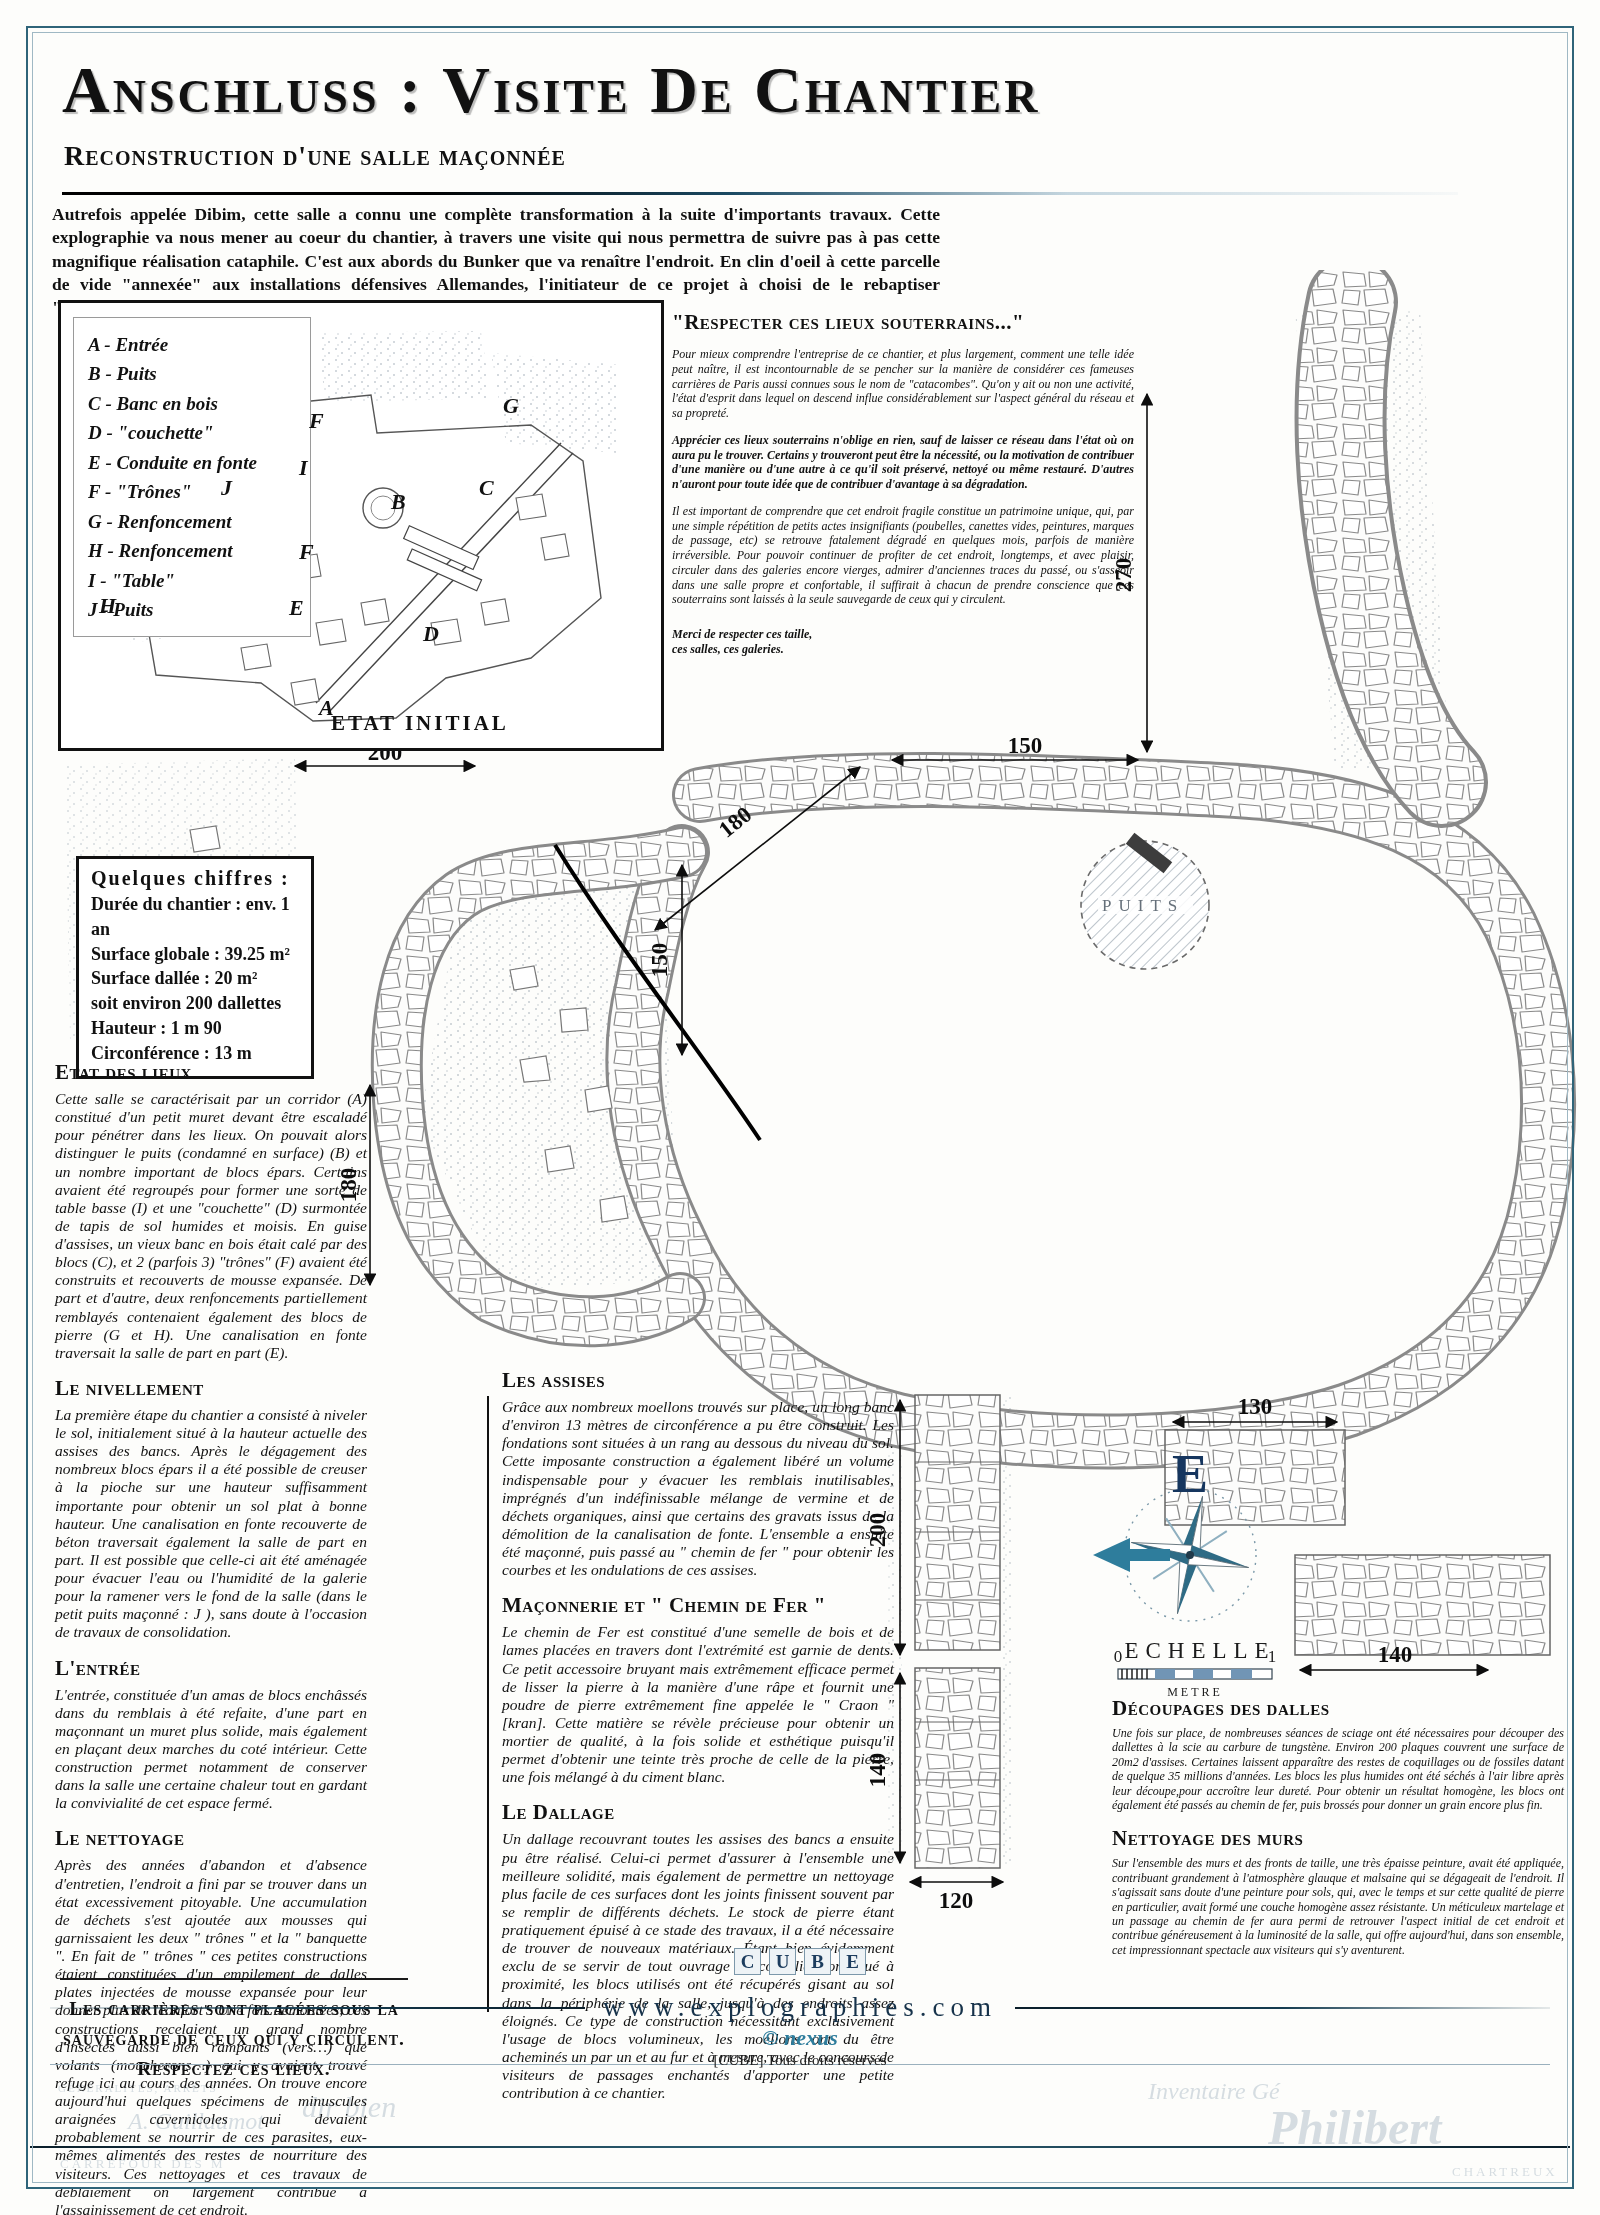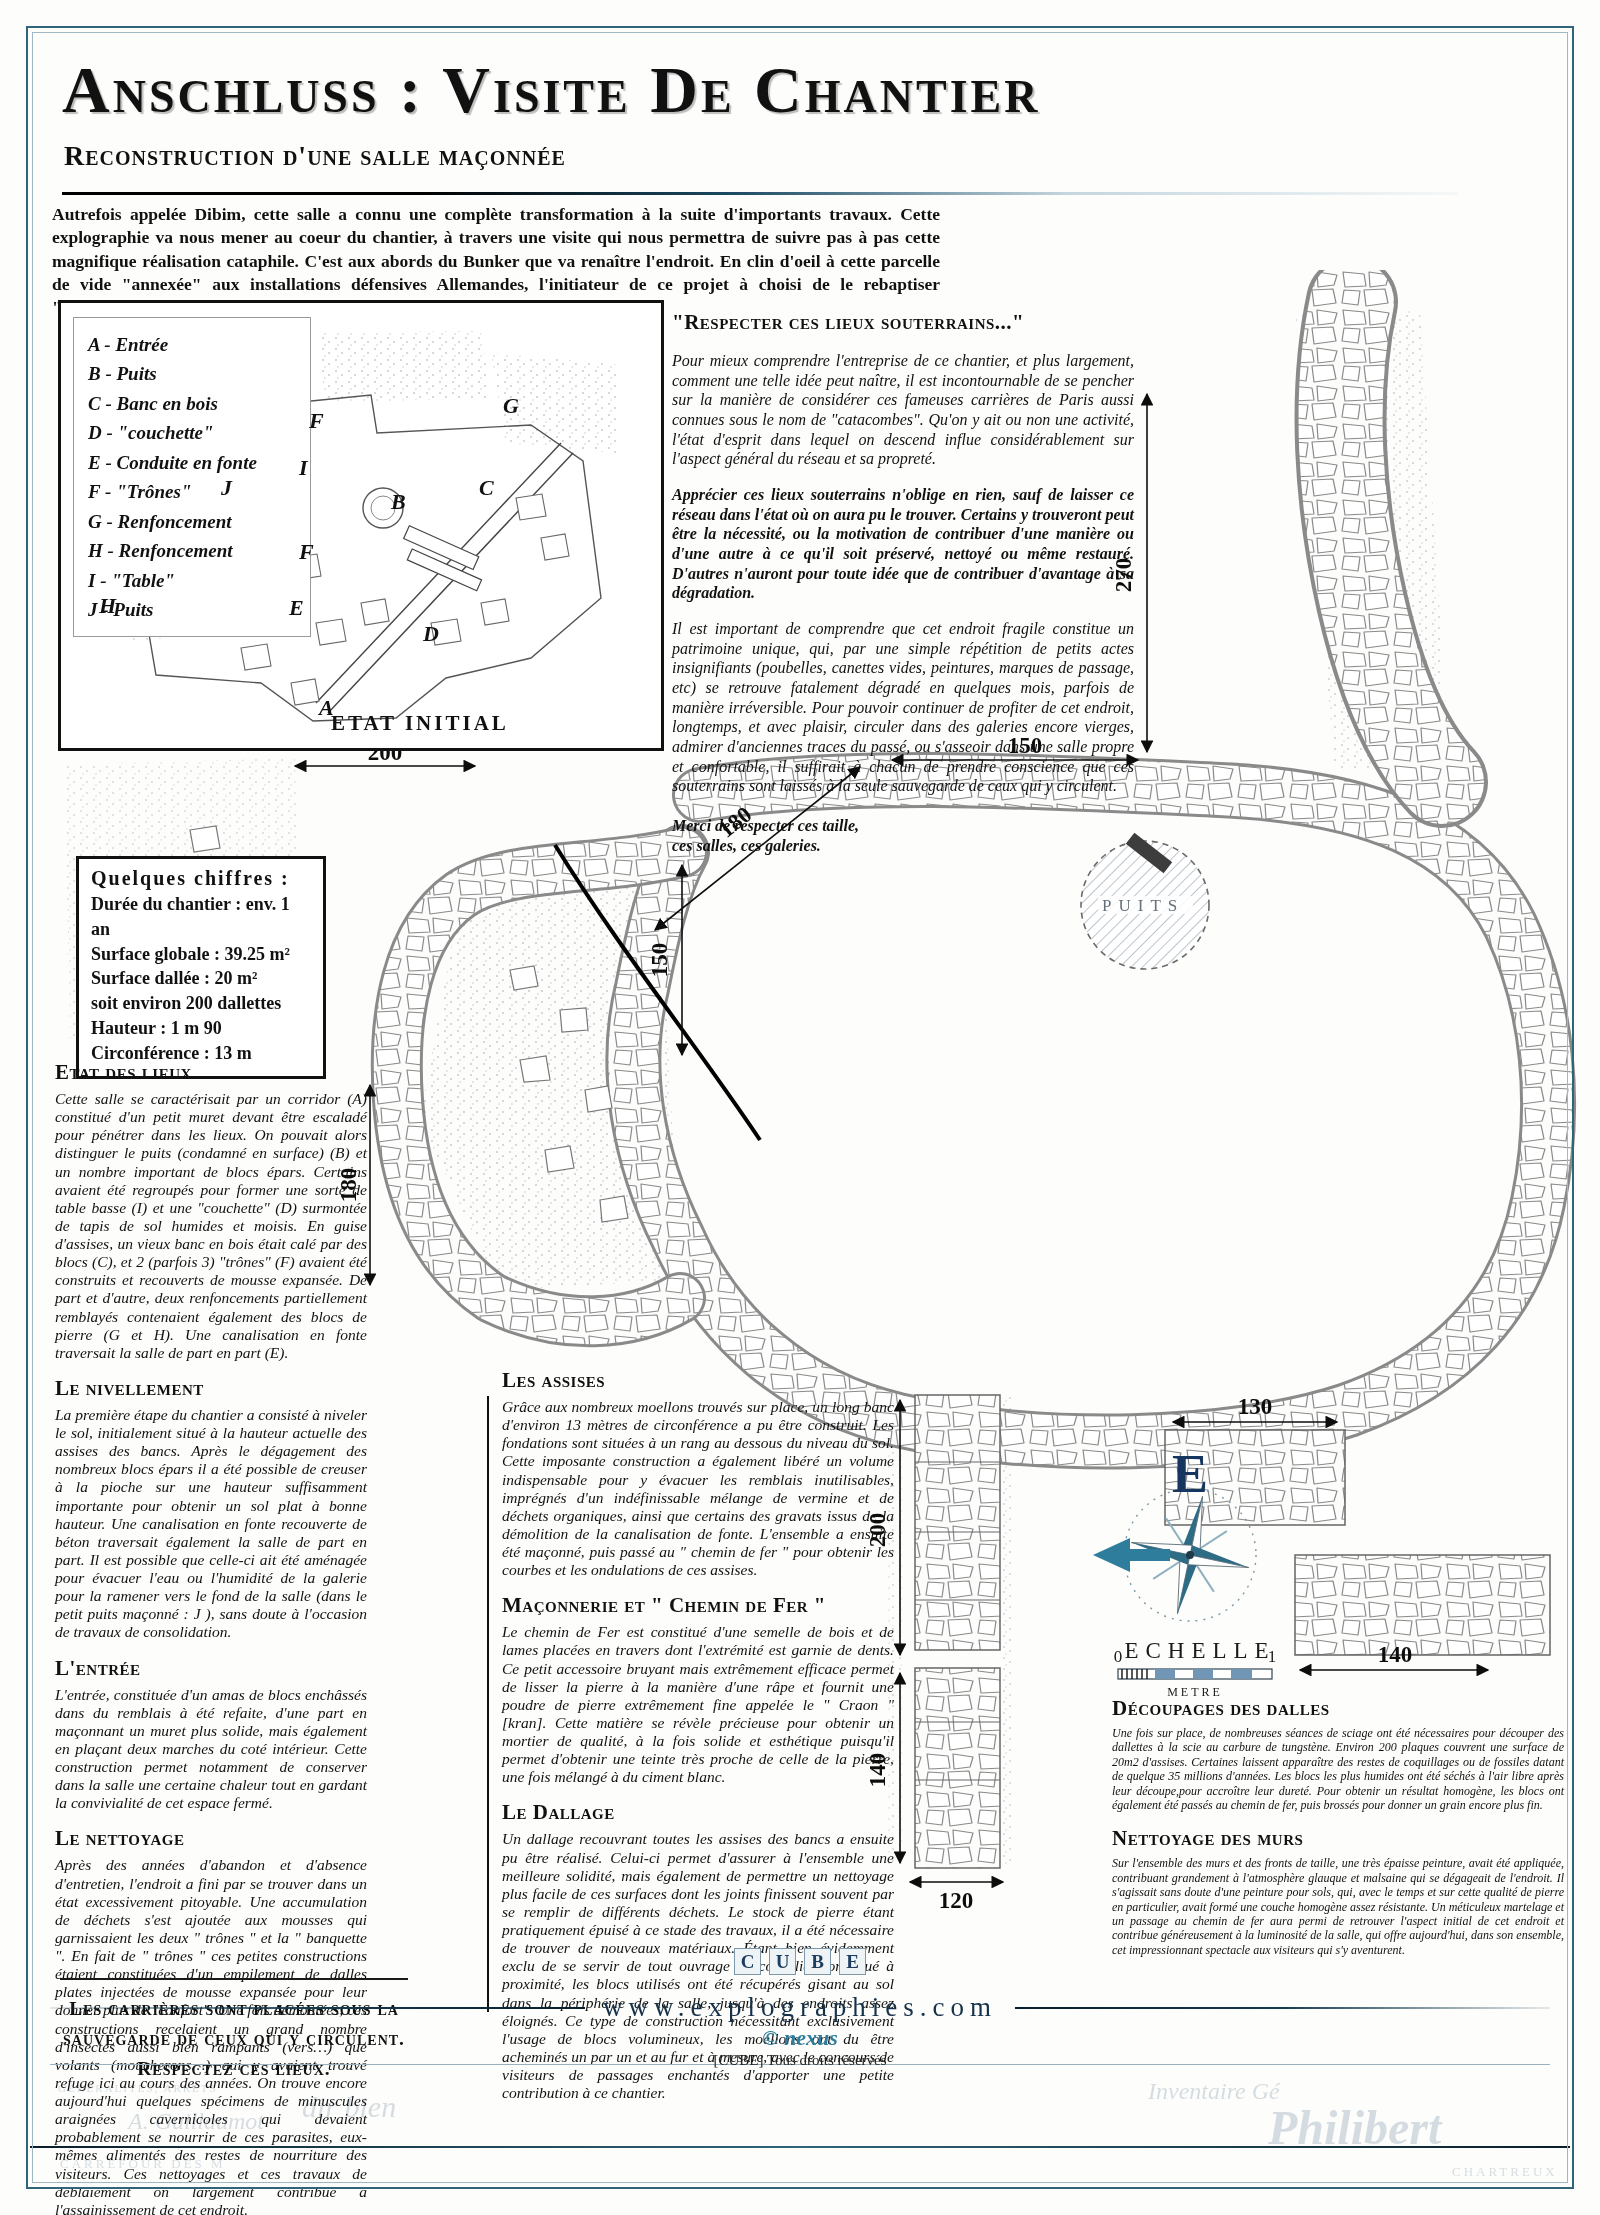--- a/index.html
+++ b/index.html
@@ -12,29 +12,29 @@
          letter-spacing:3px;text-shadow:2px 2px 1px rgba(110,110,110,.45);white-space:nowrap;}
   .subtitle{left:64px;top:140px;font-size:28px;font-weight:bold;font-variant:small-caps;letter-spacing:1px;}
   .header-rule{left:62px;top:192px;width:1396px;height:3px;
          background:linear-gradient(to right,#000 0%,#000 26%,#1b4a63 48%,rgba(90,140,170,.35) 72%,rgba(120,160,190,.05) 100%);}
   .intro{left:52px;top:203px;width:888px;font-size:17.5px;font-weight:bold;line-height:1.33;text-align:justify;}
   .plan-box{left:58px;top:300px;width:600px;height:445px;border:3px solid #111;background:#fff;z-index:2;}
   .legend{position:absolute;left:12px;top:14px;width:208px;border:1px solid #9a9a9a;background:#fff;
           padding:12px 14px;font-style:italic;font-weight:bold;font-size:19px;line-height:1.55;}
   .etat-initial{position:absolute;left:270px;top:408px;font-size:21px;font-weight:bold;letter-spacing:3px;white-space:nowrap;}
   .plan-letter{position:absolute;font-size:22px;font-weight:bold;font-style:italic;}
-  .chiffres{left:76px;top:856px;width:220px;border:3px solid #111;background:#fff;padding:8px 12px 10px 12px;z-index:2;}
+  .chiffres{left:76px;top:856px;width:220px;border:3px solid #111;background:#fff;padding:8px 0 10px 12px;z-index:2;}
   .chiffres .t{font-size:20px;font-weight:bold;letter-spacing:2px;margin-bottom:2px;}
   .chiffres .l{font-size:18px;font-weight:bold;line-height:1.38;}
   .col{z-index:2;}
   .sec-h{font-weight:bold;font-variant:small-caps;font-size:21px;letter-spacing:.5px;margin:14px 0 5px 0;}
   .sec-h:first-child{margin-top:0;}
   .sec-b{font-style:italic;font-size:15.5px;line-height:1.17;text-align:justify;}
   .respecter{left:672px;top:310px;width:462px;}
-  .respecter .sec-b{font-size:16px;line-height:1.23;}
+  .respecter .sec-b{font-size:12px;line-height:1.23;}
   .respecter .merci{font-weight:bold;margin-top:20px;white-space:pre-line;text-align:left;}
   .dedication{left:1390px;top:666px;width:148px;background:#fff;padding:12px 10px;z-index:2;
               font-size:15px;font-weight:bold;text-align:center;line-height:1.35;}
   .corner{position:absolute;width:16px;height:16px;}
   .c-tl{left:-2px;top:-2px;border-left:6px solid #2e6b85;border-top:6px solid #2e6b85;}
   .c-tr{right:-2px;top:-2px;border-right:6px solid #2e6b85;border-top:6px solid #2e6b85;}
   .c-bl{left:-2px;bottom:-2px;border-left:6px solid #2e6b85;border-bottom:6px solid #2e6b85;}
   .c-br{right:-2px;bottom:-2px;border-right:6px solid #2e6b85;border-bottom:6px solid #2e6b85;}
   .col-left{left:55px;top:1060px;width:312px;}
   .col-mid{left:502px;top:1368px;width:392px;}

